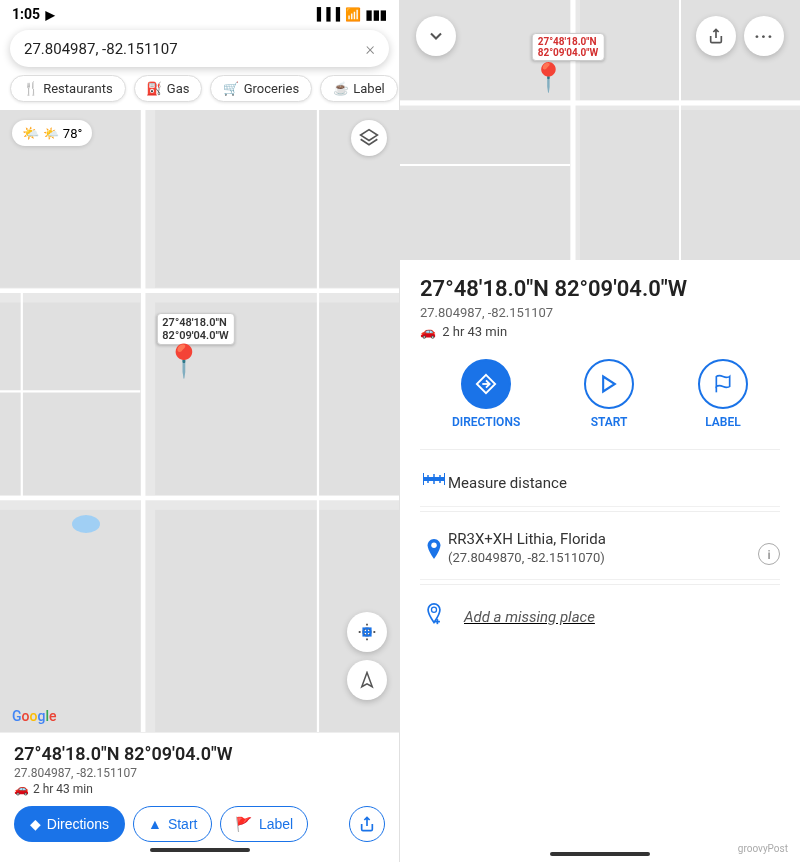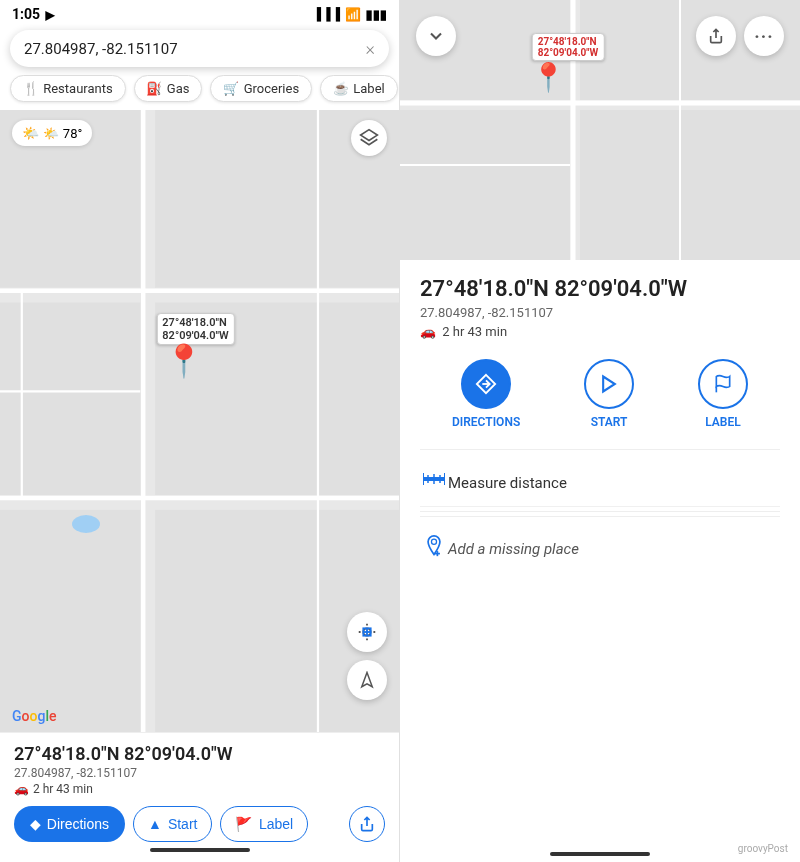--- a/index.html
+++ b/index.html
@@ -443,20 +443,22 @@
       align-items: center;
       justify-content: center;
       font-size: 12px;
       color: #666;
       cursor: pointer;
     }
     .add-place-item {
       display: flex;
       align-items: center;
       padding: 14px 0;
+      gap: 16px;
+      text-decoration: underline;
     }
     .add-place-icon {
       font-size: 20px;
       color: #1a73e8;
       width: 28px;
       text-align: center;
     }
     .add-place-text {
       font-size: 15px;
       color: #555;
@@ -729,20 +731,33 @@
           <line x1="5" y1="4" x2="5" y2="12" stroke="#1a73e8" stroke-width="1.5"></line>
           <line x1="11" y1="3" x2="11" y2="13" stroke="#1a73e8" stroke-width="1.5"></line>
           <line x1="17" y1="4" x2="17" y2="12" stroke="#1a73e8" stroke-width="1.5"></line>
         </svg>
       </div>
       <span class="list-text">Measure distance</span>
     </div>
 
     <div class="divider"></div>
 
+    <div class="list-item">
+      <div class="list-icon">
+        <svg width="20" height="22" viewBox="0 0 20 24" fill="none">
+          <path d="M10 1C6.13 1 3 4.13 3 8c0 5.25 7 15 7 15s7-9.75 7-15c0-3.87-3.13-7-7-7z" fill="#1a73e8"></path>
+          <circle cx="10" cy="8" r="3" fill="#fff"></circle>
+        </svg>
+      </div>
+      <div style="flex:1;">
+        <div class="list-text">RR3X+XH Lithia, Florida</div>
+        <div class="list-sub">(27.8049870, -82.1511070)</div>
+      </div>
+      <div class="list-info-btn">ℹ</div>
+    </div>
 
     <div class="divider"></div>
 
     <div class="add-place-item">
       <div class="list-icon add-place-icon">
         <svg width="22" height="22" viewBox="0 0 24 26" fill="none">
           <path d="M12 1C8.13 1 5 4.13 5 8c0 5.25 7 15 7 15s7-9.75 7-15c0-3.87-3.13-7-7-7z" fill="none" stroke="#1a73e8" stroke-width="2"></path>
           <circle cx="12" cy="8" r="3" fill="none" stroke="#1a73e8" stroke-width="1.5"></circle>
           <line x1="16" y1="19" x2="16" y2="25" stroke="#1a73e8" stroke-width="2"></line>
           <line x1="13" y1="22" x2="19" y2="22" stroke="#1a73e8" stroke-width="2"></line>

